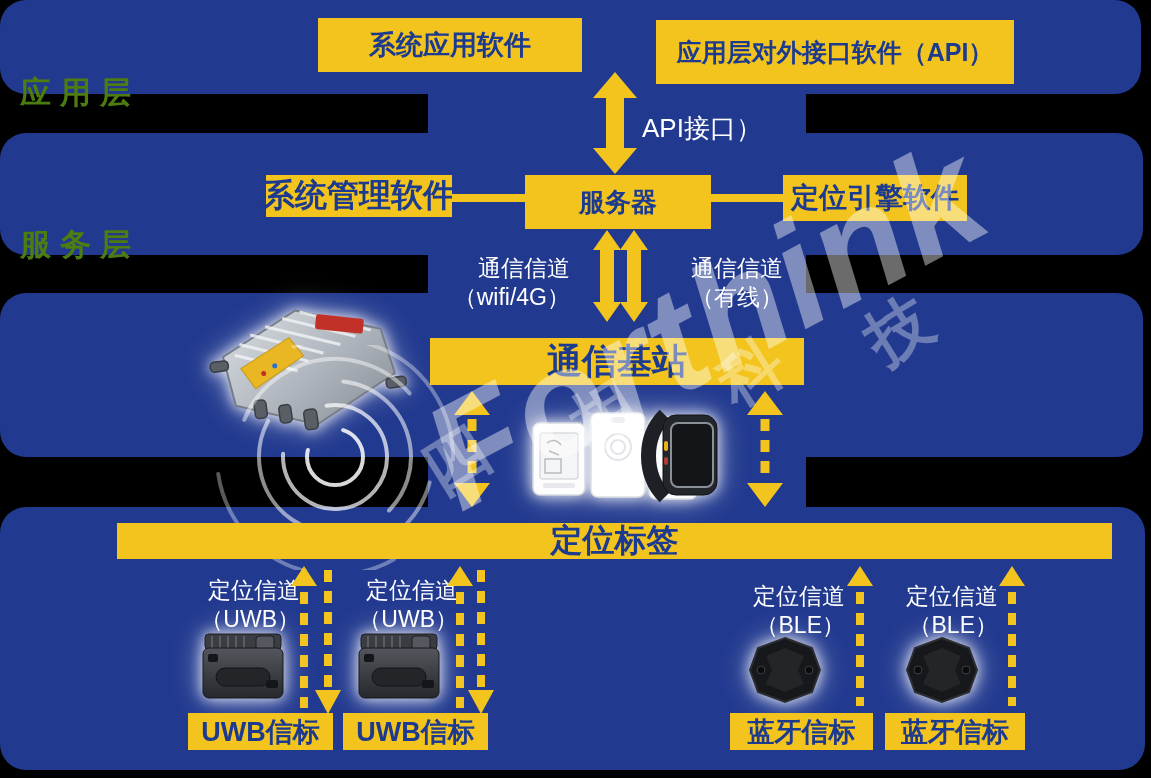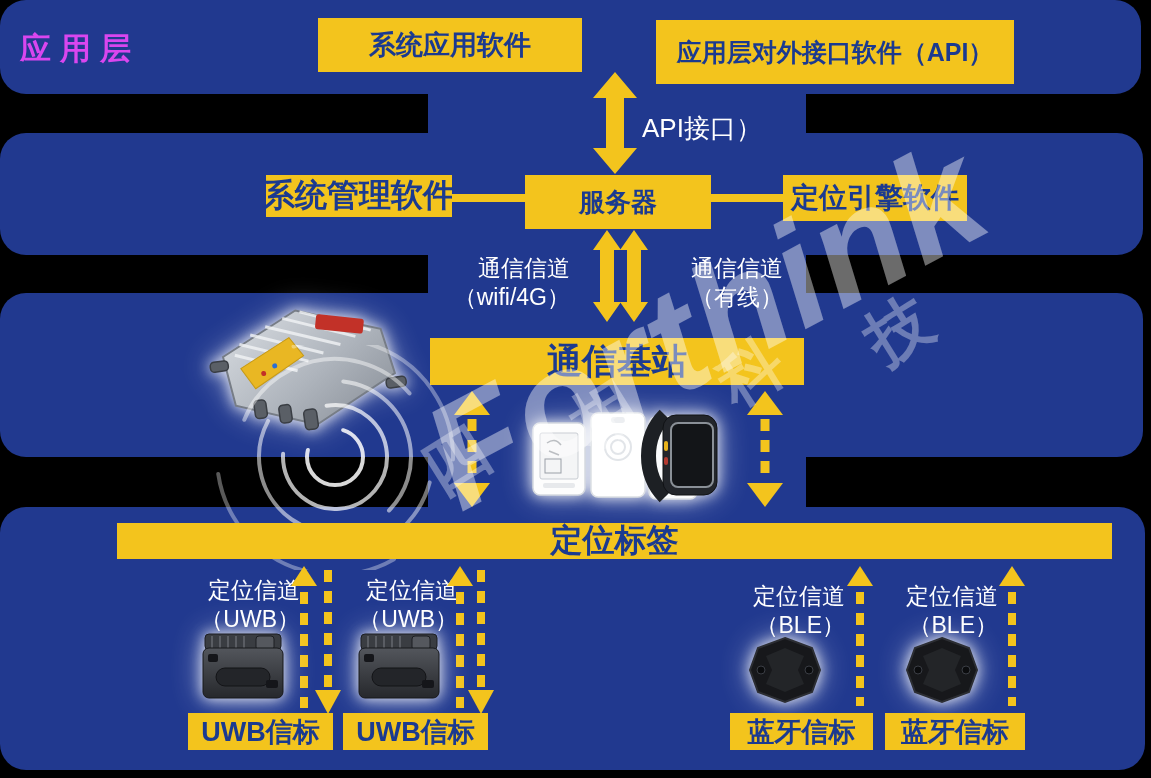--- a/index.html
+++ b/index.html
@@ -1,20 +1,20 @@
 <!DOCTYPE html>
 <html><head>
 <meta charset="utf-8">
 <style>
   html,body{margin:0;padding:0;background:#000;}
   .stage{position:relative;width:1151px;height:778px;background:#000;overflow:hidden;
          font-family:"Liberation Sans","DejaVu Sans",sans-serif;}
   .band{position:absolute;background:#21398f;border-radius:26px;}
   .conn{position:absolute;left:428px;width:378px;background:#21398f;}
-  .layer-label{position:absolute;color:#d946ef;font-weight:bold;font-size:31px;letter-spacing:9px;white-space:nowrap;}
+  .layer-label{position:absolute;color:#4d7c0f;font-weight:bold;font-size:31px;letter-spacing:9px;white-space:nowrap;margin-top:44px;}
   .ybox{position:absolute;background:#f3c41d;color:#1b3a90;display:flex;align-items:center;justify-content:center;
         font-weight:600;white-space:nowrap;}
   .hline{position:absolute;height:8px;background:#f3c41d;}
   .wlabel{position:absolute;color:#fff;text-align:right;line-height:1.25;white-space:nowrap;}
   .arrow{position:absolute;}
   .arrow polygon{fill:#f3c41d;}
   .arrow line{stroke:#f3c41d;}
   .device{position:absolute;filter:drop-shadow(0 0 7px rgba(255,255,255,.85)) drop-shadow(0 0 14px rgba(255,255,255,.45));}
   .plain{position:absolute;}
   .wm{position:absolute;color:rgba(255,255,255,.42);font-weight:bold;pointer-events:none;white-space:nowrap;}
@@ -29,20 +29,21 @@
   <div class="band" style="left:0;top:0;width:1141px;height:94px"></div>
   <div class="band" style="left:0;top:133px;width:1143px;height:122px"></div>
   <div class="band" style="left:0;top:293px;width:1143px;height:164px"></div>
   <div class="band" style="left:0;top:507px;width:1145px;height:263px"></div>
 
   <div class="conn" style="top:88px;height:50px"></div>
   <div class="conn" style="top:250px;height:48px"></div>
   <div class="conn" style="top:452px;height:60px"></div>
 
   <div class="layer-label" style="left:20px;top:28px">应用层</div>
+  <div class="layer-label" style="left:20px;top:180px">服务层</div>
 
   <div class="ybox" style="left:318px;top:18px;width:264px;height:54px;font-size:27px">系统应用软件</div>
   <div class="ybox" style="left:656px;top:20px;width:358px;height:64px;font-size:25px">应用层对外接口软件（API）</div>
 
   <svg class="arrow" style="left:593px;top:72px" width="44" height="102" viewBox="0 0 44 102">
     <polygon points="22,0 44,26 31,26 31,76 44,76 22,102 0,76 13,76 13,26 0,26"></polygon>
   </svg>
   <div class="wlabel" style="left:642px;top:112px;font-size:26px">API接口）</div>
 
   <div class="ybox" style="left:266px;top:175px;width:186px;height:42px;font-size:32px">系统管理软件</div>

